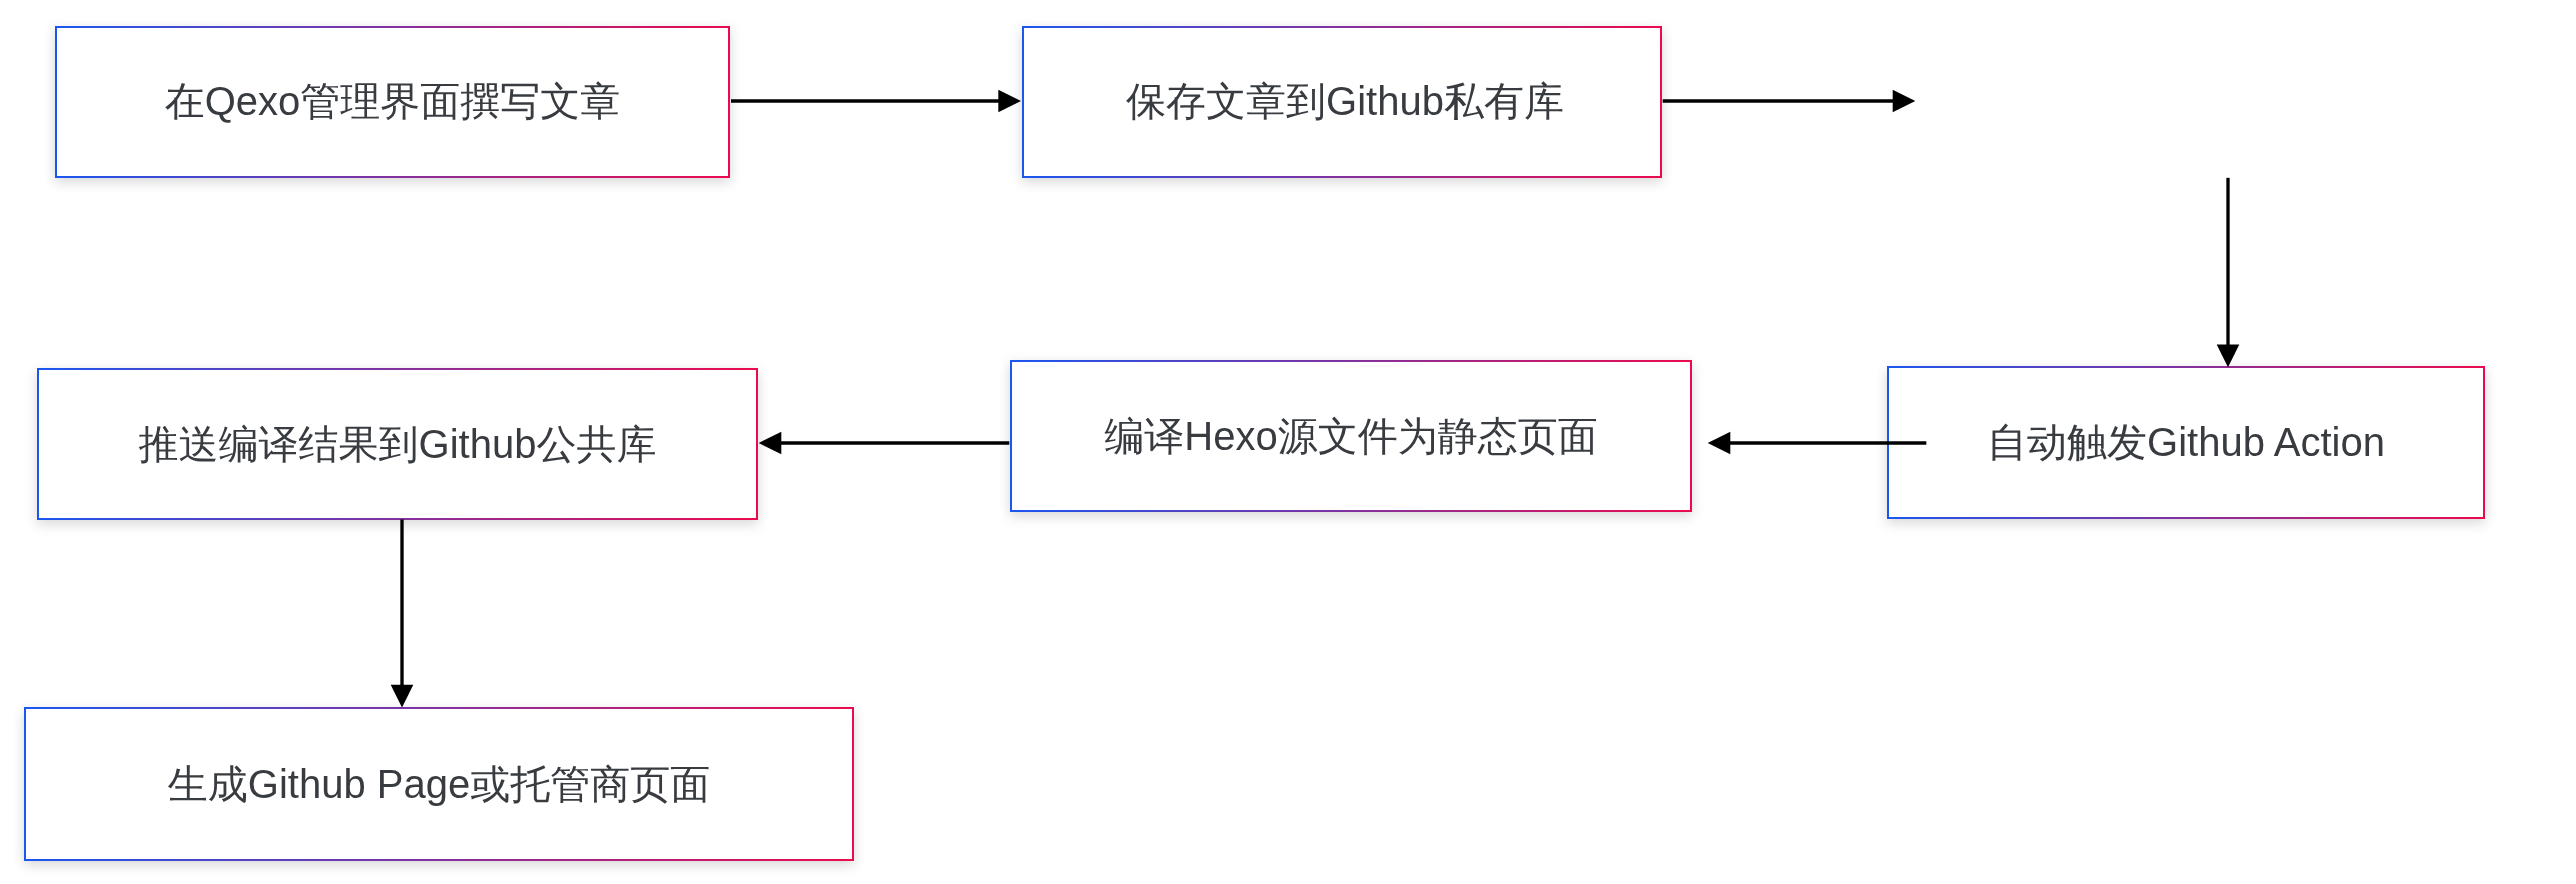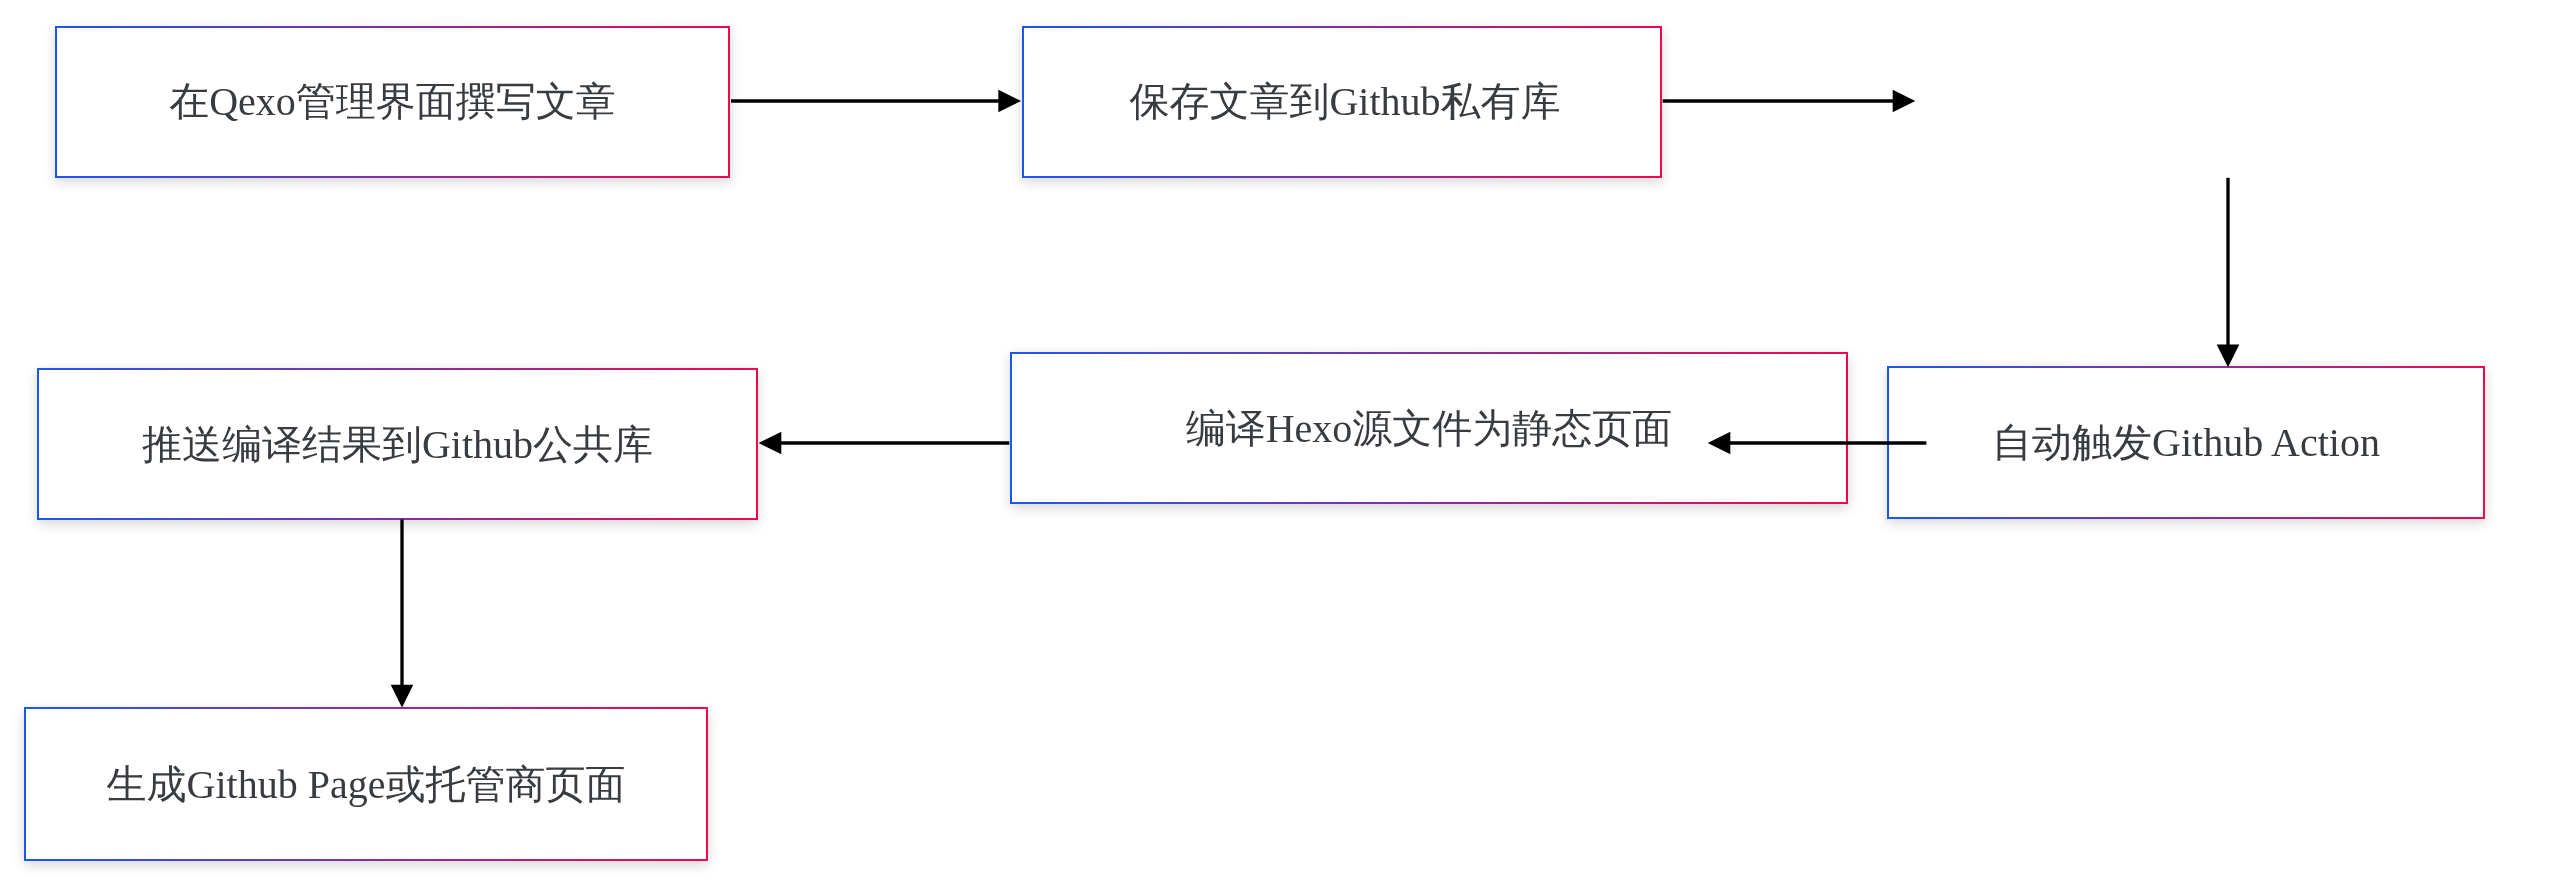--- a/index.html
+++ b/index.html
@@ -17,40 +17,40 @@
     position:relative;overflow:hidden;
     font-family:"Liberation Sans","DejaVu Sans",sans-serif;
   }
   .canvas{position:absolute;left:0;top:0;width:2576px;height:885px;}
   .node{
     position:absolute;
     background:var(--node-bg);
     border:2px solid transparent;
     border-image:linear-gradient(90deg,var(--grad-start),var(--grad-end)) 1;
     box-shadow:0 4px 12px rgba(0,0,0,0.16);
-    display:flex;align-items:center;justify-content:center;font-family:Liberation Serif, serif;
+    display:flex;align-items:center;justify-content:center;
   }
   .node-label{
     font-size:40px;
     color:var(--text-color);
     white-space:nowrap;
     text-align:center;
   }
   .edge{position:absolute;display:block;}
   .edge line{stroke:var(--arrow-color);stroke-width:5;}
   .edge polygon{fill:var(--arrow-color);stroke:none;}
 
   
   #node-write    {left:55px;  top:25.5px;   width:675px;height:152px;}
   #node-save     {left:1022px;top:25.5px;   width:640px; height:152px;padding-left:6px;}
   #node-detect   {left:1916px;top:25.5px;   width:631px; height:152px;}
   #node-push     {left:37px;  top:368px;  width:721px;height:152px;}
-  #node-compile  {left:1010px;top:352px;  width:838px;height:152px;}
+  #node-compile  {left:1010px;top:360px;  width:682px;height:152px;}
   #node-action   {left:1887px;top:366px;  width:598px; height:153px;}
-  #node-generate {left:24px;  top:707px; width:684px;height:154px;}
+  #node-generate {left:24px;  top:707px; width:830px;height:154px;}
 
   
   #edge-write-save    {left:730px;top:89px;}
   #edge-save-detect   {left:1662px;top:89px;}
   #edge-detect-action {left:2216px;top:177px;}
   #edge-action-compile{left:1707px;top:431px;}
   #edge-compile-push  {left:758px;top:431px;}
   #edge-push-generate {left:390px; top:519px;}
 </style>
 </head>

